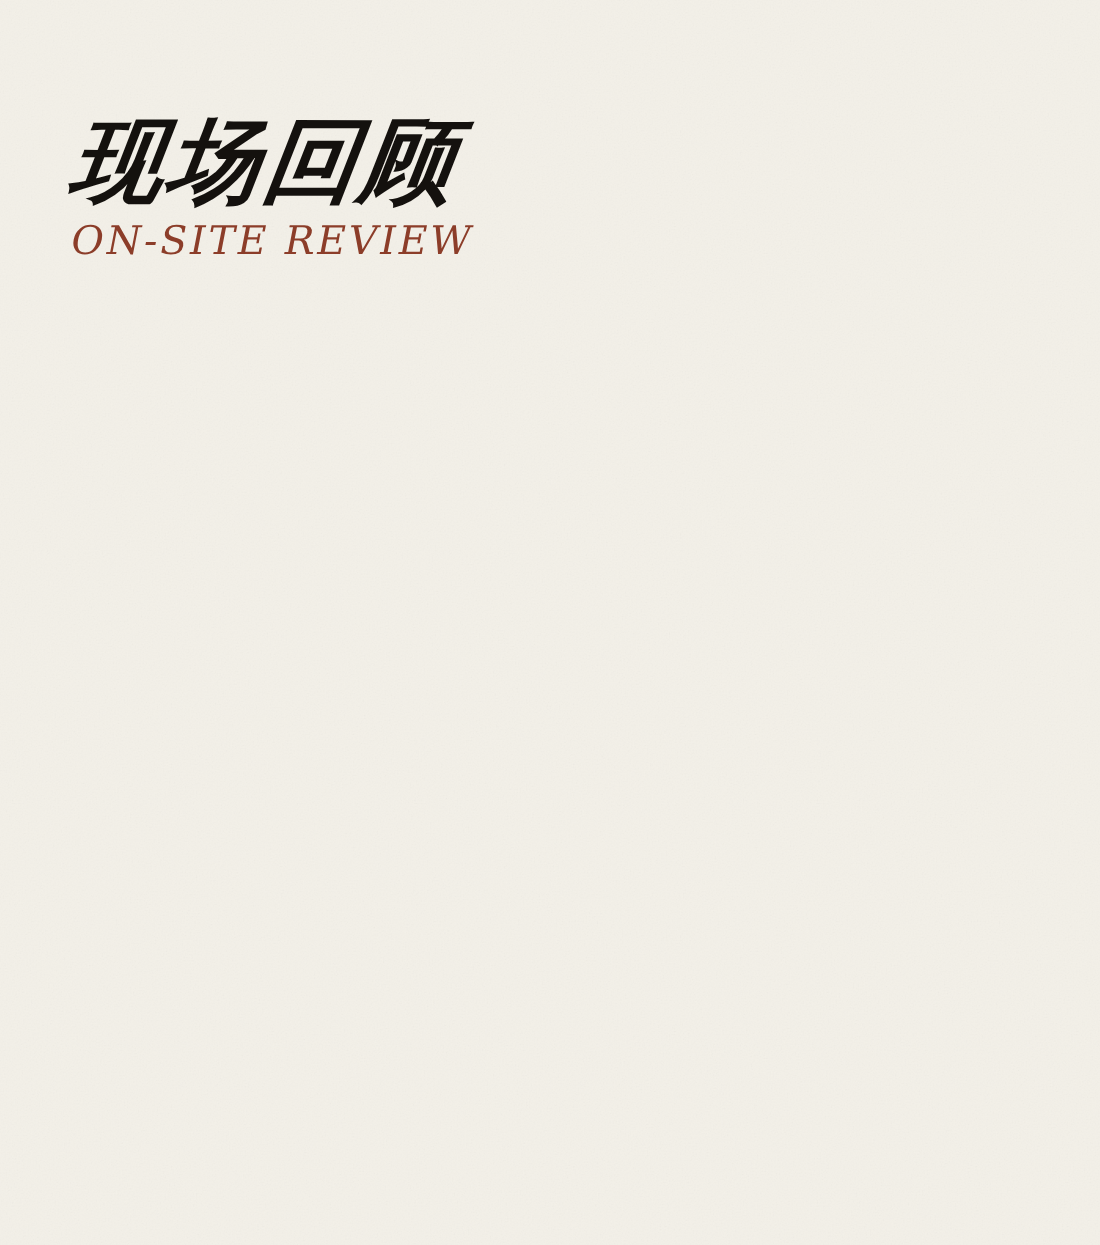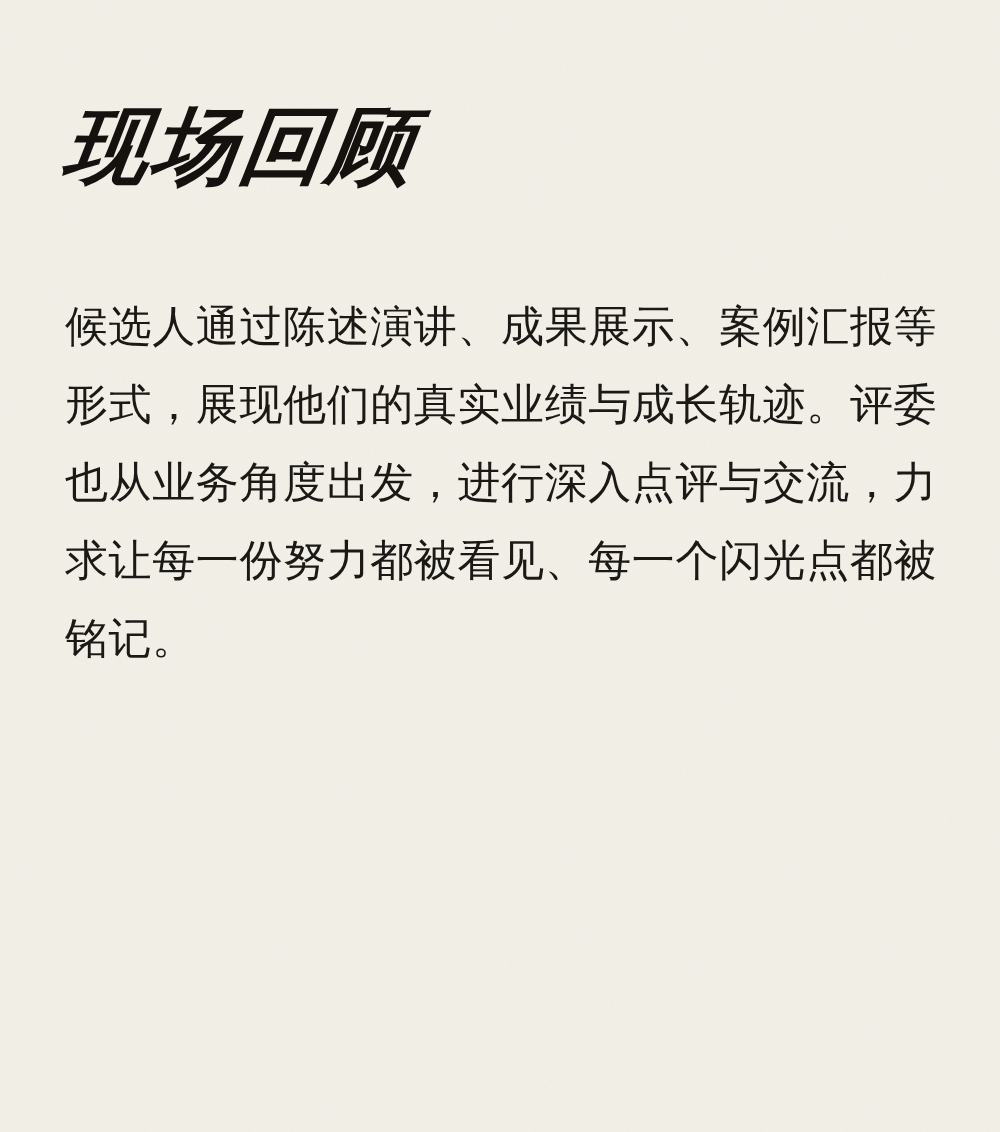--- a/index.html
+++ b/index.html
@@ -91,20 +91,20 @@
     </defs>
     <rect width="100%" height="100%" filter="url(#grain)"></rect>
   </svg>
 
   <div class="content">
 
     <header>
       <h1 class="page-title">
         <span class="slant">现场回顾</span>
       </h1>
+      <div class="page-subtitle">ON-SITE REVIEW</div>
     </header>
 
     <main class="body-text">
-        <p><span class="seg-normal">候选人通过陈述演讲、成果展示、案例汇报等形式，展现他们的真实业绩与成长轨迹。评委也从业务角度出发，进行深入点评与交流，力求让每一份努力都被看见、每一个闪光点都被铭记。</span></p>
       </main>
 
   </div>
 </div>
 
 </body></html>

